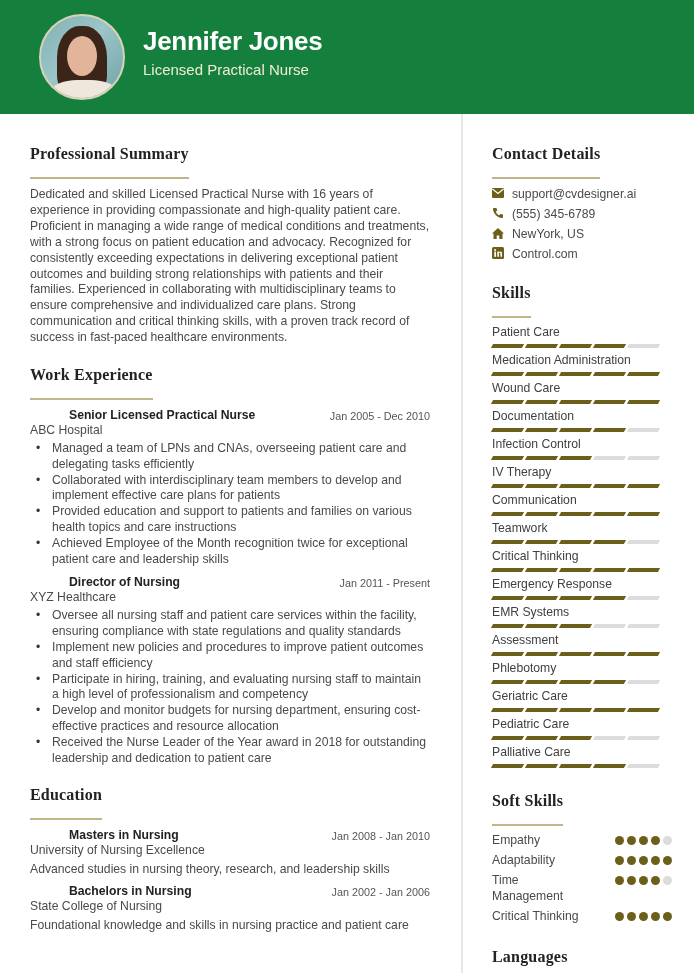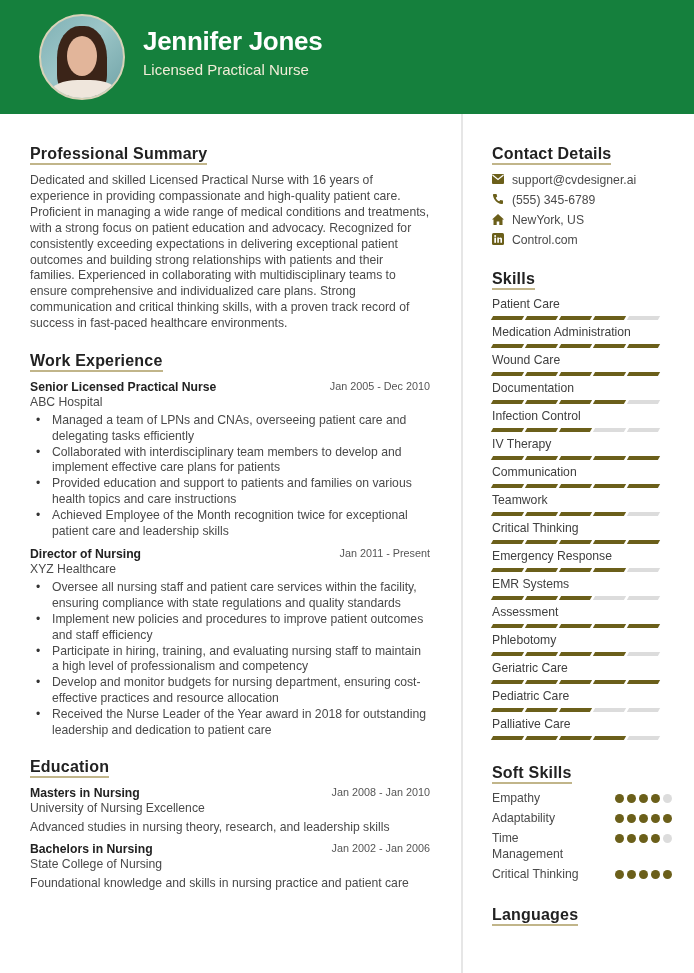--- a/index.html
+++ b/index.html
@@ -13,25 +13,25 @@
   .avatar .face { position: absolute; left: 26px; top: 20px; width: 30px; height: 40px; border-radius: 50%; background: #e2b59a; }
   .avatar .body { position: absolute; left: 10px; top: 64px; width: 66px; height: 30px; border-radius: 40% 40% 0 0; background: #efe6dc; }
   .name { position: absolute; left: 143px; top: 26px; font-size: 26px; font-weight: bold; color: #ffffff; letter-spacing: -0.3px; }
   .title { position: absolute; left: 143px; top: 61px; font-size: 15px; color: #f1ecd8; }
 
   .divider { position: absolute; left: 461px; top: 114px; width: 2px; height: 859px; background: #e6e6e6; }
 
   .left { position: absolute; left: 30px; top: 114px; width: 400px; }
   .right { position: absolute; left: 492px; top: 114px; width: 180px; }
 
-  .section-title { font-size: 16px; font-weight: bold; color: #222; display: inline-block; padding-bottom: 0; border-bottom: 2px solid #c1b58a; letter-spacing: 0.2px; }
+  .section-title { font-size: 16px; font-weight: bold; color: #222; display: inline-block; padding-bottom: 14px; border-bottom: 2px solid #c1b58a; letter-spacing: 0.2px; font-family: Liberation Serif, serif; }
   .para { font-size: 12.2px; line-height: 15.9px; color: #4a4a4a; margin-top: 8px; }
 
   .job { margin-top: 8px; }
-  .job-head { display: flex; justify-content: space-between; align-items: flex-start; }
+  .job-head { display: flex; justify-content: space-between; align-items: flex-end; margin-left: 39px; }
   .job-role { font-size: 12.2px; font-weight: bold; color: #222; }
   .job-date { font-size: 10.8px; color: #555; }
   .job-org { font-size: 12.2px; color: #4a4a4a; margin-top: 1px; }
   ul.bullets { list-style: none; margin-top: 4px; }
   ul.bullets li { position: relative; padding-left: 22px; font-size: 12.2px; line-height: 15.8px; color: #4a4a4a; }
   ul.bullets li::before { content: "•"; position: absolute; left: 6px; top: 0; color: #333; }
 
   .edu { margin-top: 8px; }
   .edu-desc { font-size: 12.2px; color: #4a4a4a; margin-top: 5px; }
 

